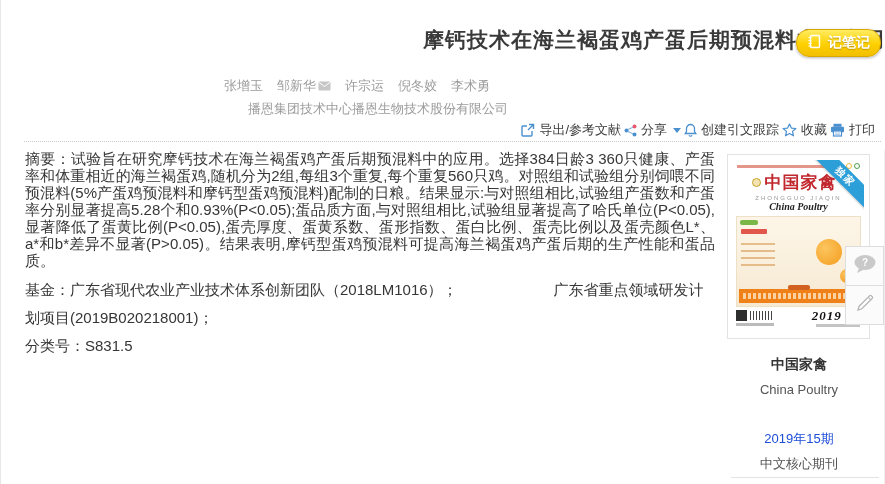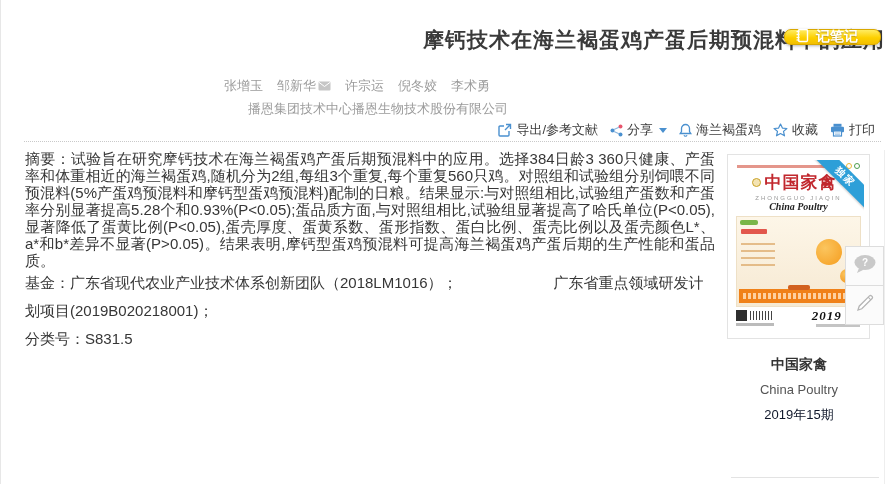--- a/index.html
+++ b/index.html
@@ -5,45 +5,45 @@
   * { margin:0; padding:0; box-sizing:border-box; }
   html,body { width:885px; height:484px; background:#fff; overflow:hidden; }
   body { font-family:"Liberation Sans","DejaVu Sans",sans-serif; position:relative; color:#333; }
 
   .page-edge-left  { position:absolute; left:0; top:0; bottom:0; width:1px; background:#e7e7e7; }
   .page-edge-right { position:absolute; right:0; top:150px; bottom:0; width:1px; background:#eee; }
 
   
   .article-title { position:absolute; top:26px; left:0; width:885px; text-align:right;
                    font-size:21px; font-weight:bold; color:#3a3a3a; letter-spacing:1px; }
-  .note-btn { position:absolute; top:29px; right:4px; height:16px; padding:0 22px 0 10px;
+  .note-btn { position:absolute; top:29px; right:4px; height:28px; padding:0 10px 0 10px;
               display:flex; align-items:center; gap:6px; cursor:pointer;
               background:linear-gradient(#ffec62,#fdd000 55%,#f2bf00); border:1px solid #d9a800;
-              border-radius:7px; box-shadow:0 1px 3px rgba(0,0,0,.3);
+              border-radius:13px; box-shadow:0 1px 3px rgba(0,0,0,.3);
               color:#fff; font-size:14px; font-weight:bold; text-shadow:0 1px 1px rgba(150,110,0,.6); }
   .authors { position:absolute; top:77px; left:0; width:714px; text-align:center;
              font-size:13px; color:#9b9b9b; }
   .authors span.name { margin:0 7px; cursor:pointer; }
   .mail-ic { display:inline-block; vertical-align:-1px; margin-left:2px; }
   .affiliation { position:absolute; top:100px; left:0; width:756px; text-align:center;
                  font-size:13px; color:#9b9b9b; }
 
   
-  .toolbar { position:absolute; top:121px; right:10px; display:flex; align-items:center; gap:12px;
+  .toolbar { position:absolute; top:121px; right:10px; display:flex; align-items:center; gap:3px;
              font-size:13px; color:#3c3c3c; }
   .tool-item { display:flex; align-items:center; gap:4px; cursor:pointer; white-space:nowrap; }
   .tool-item svg { display:block; }
   .caret { width:0; height:0; border-left:4px solid transparent; border-right:4px solid transparent;
            border-top:5px solid #4a90cf; margin-left:2px; }
   .dotted-sep { position:absolute; top:141px; left:24px; width:857px; border-top:1px dotted #c9c9c9; }
 
   
   .article-main { position:absolute; top:150px; left:25px; width:690px; }
   .abstract { font-size:15px; line-height:17px; text-align:justify; color:#363636; }
-  .meta-block { margin-top:0; font-size:15px; line-height:28px; color:#363636; }
+  .meta-block { margin-top:7px; font-size:15px; line-height:28px; color:#363636; }
   .fund-gap { display:inline-block; width:96px; }
   .meta-line { font-size:15px; line-height:28px; color:#363636; }
 
   
   .cover-card { position:absolute; left:727px; top:154px; width:143px; height:185px;
                 background:#fff; border:1px solid #e3e3e3; padding:5px; cursor:pointer; }
   .cover { position:relative; width:131px; height:173px; overflow:hidden; background:#fff; }
   .cover-masthead { position:relative; height:55px; background:#fff; padding-top:3px; }
   .masthead-row { display:flex; align-items:center; gap:2px; padding:0 4px; }
   .tiny-red-bar { height:3px; flex:1; background:#d96a5a; opacity:.7; }
@@ -87,21 +87,21 @@
 
   .side-btns { position:absolute; left:845px; top:246px; width:39px; z-index:5; }
   .side-btn { width:39px; height:40px; background:#fbfbfb; border:1px solid #ddd;
               display:flex; align-items:center; justify-content:center; cursor:pointer; }
   .side-btn + .side-btn { margin-top:-1px; }
 
   .journal-info { position:absolute; left:720px; top:352px; width:158px; text-align:center; }
   .journal-info > div { height:25px; line-height:25px; }
   .j-name-cn { font-size:14px; font-weight:bold; color:#333; cursor:pointer; }
   .j-name-en { font-size:13px; color:#555; }
-  .j-issue   { font-size:13px; color:#0f172a; cursor:pointer; }
+  .j-issue   { font-size:13px; color:#1d4ed8; cursor:pointer;margin-top:24px; }
   .j-issn    { font-size:13px; color:#444; font-weight:600; }
   .j-core    { font-size:13px; color:#555; }
   .side-divider { position:absolute; left:731px; top:477px; width:148px; border-top:1px solid #e3e3e3; }
 </style>
 </head>
 <body>
 
 <div class="page-edge-left"></div>
 <div class="page-edge-right"></div>
 
@@ -152,21 +152,21 @@
     <span>分享</span>
     <span class="caret"></span>
   </span>
   <span class="tool-item">
     <span>
         <svg width="13" height="14" viewBox="0 0 13 14">
           <path d="M6.5 1.5 a4 4 0 0 1 4 4 v3 l1.3 2 H1.2 l1.3 -2 v-3 a4 4 0 0 1 4 -4 z" fill="none" stroke="#4a90cf" stroke-width="1.3"></path>
           <path d="M5 12.2 a1.6 1.6 0 0 0 3 0" fill="none" stroke="#4a90cf" stroke-width="1.2"></path>
         </svg>
       </span>
-    <span>海兰褐蛋鸡</span>
+    <span>创建引文跟踪</span>
   </span>
   <span class="tool-item">
     <span>
         <svg width="15" height="14" viewBox="0 0 15 14">
           <path d="M7.5 1 L9.4 5.1 L13.9 5.5 L10.5 8.4 L11.5 12.8 L7.5 10.5 L3.5 12.8 L4.5 8.4 L1.1 5.5 L5.6 5.1 Z" fill="none" stroke="#4a90cf" stroke-width="1.2" stroke-linejoin="round"></path>
         </svg>
       </span>
     <span>收藏</span>
   </span>
   <span class="tool-item">
@@ -252,14 +252,15 @@
           <line x1="14.2" y1="5.2" x2="16.8" y2="7.8" stroke="#b5b5b5" stroke-width="1.1"></line>
         </svg>
     </span>
   </div>
 </div>
 
 <div class="journal-info">
   <div class="j-name-cn">中国家禽</div>
   <div class="j-name-en">China Poultry</div>
   <div class="j-issue">2019年15期</div>
+  <div class="j-core">中文核心期刊</div>
 </div>
 <div class="side-divider"></div>
 
 </body></html>

